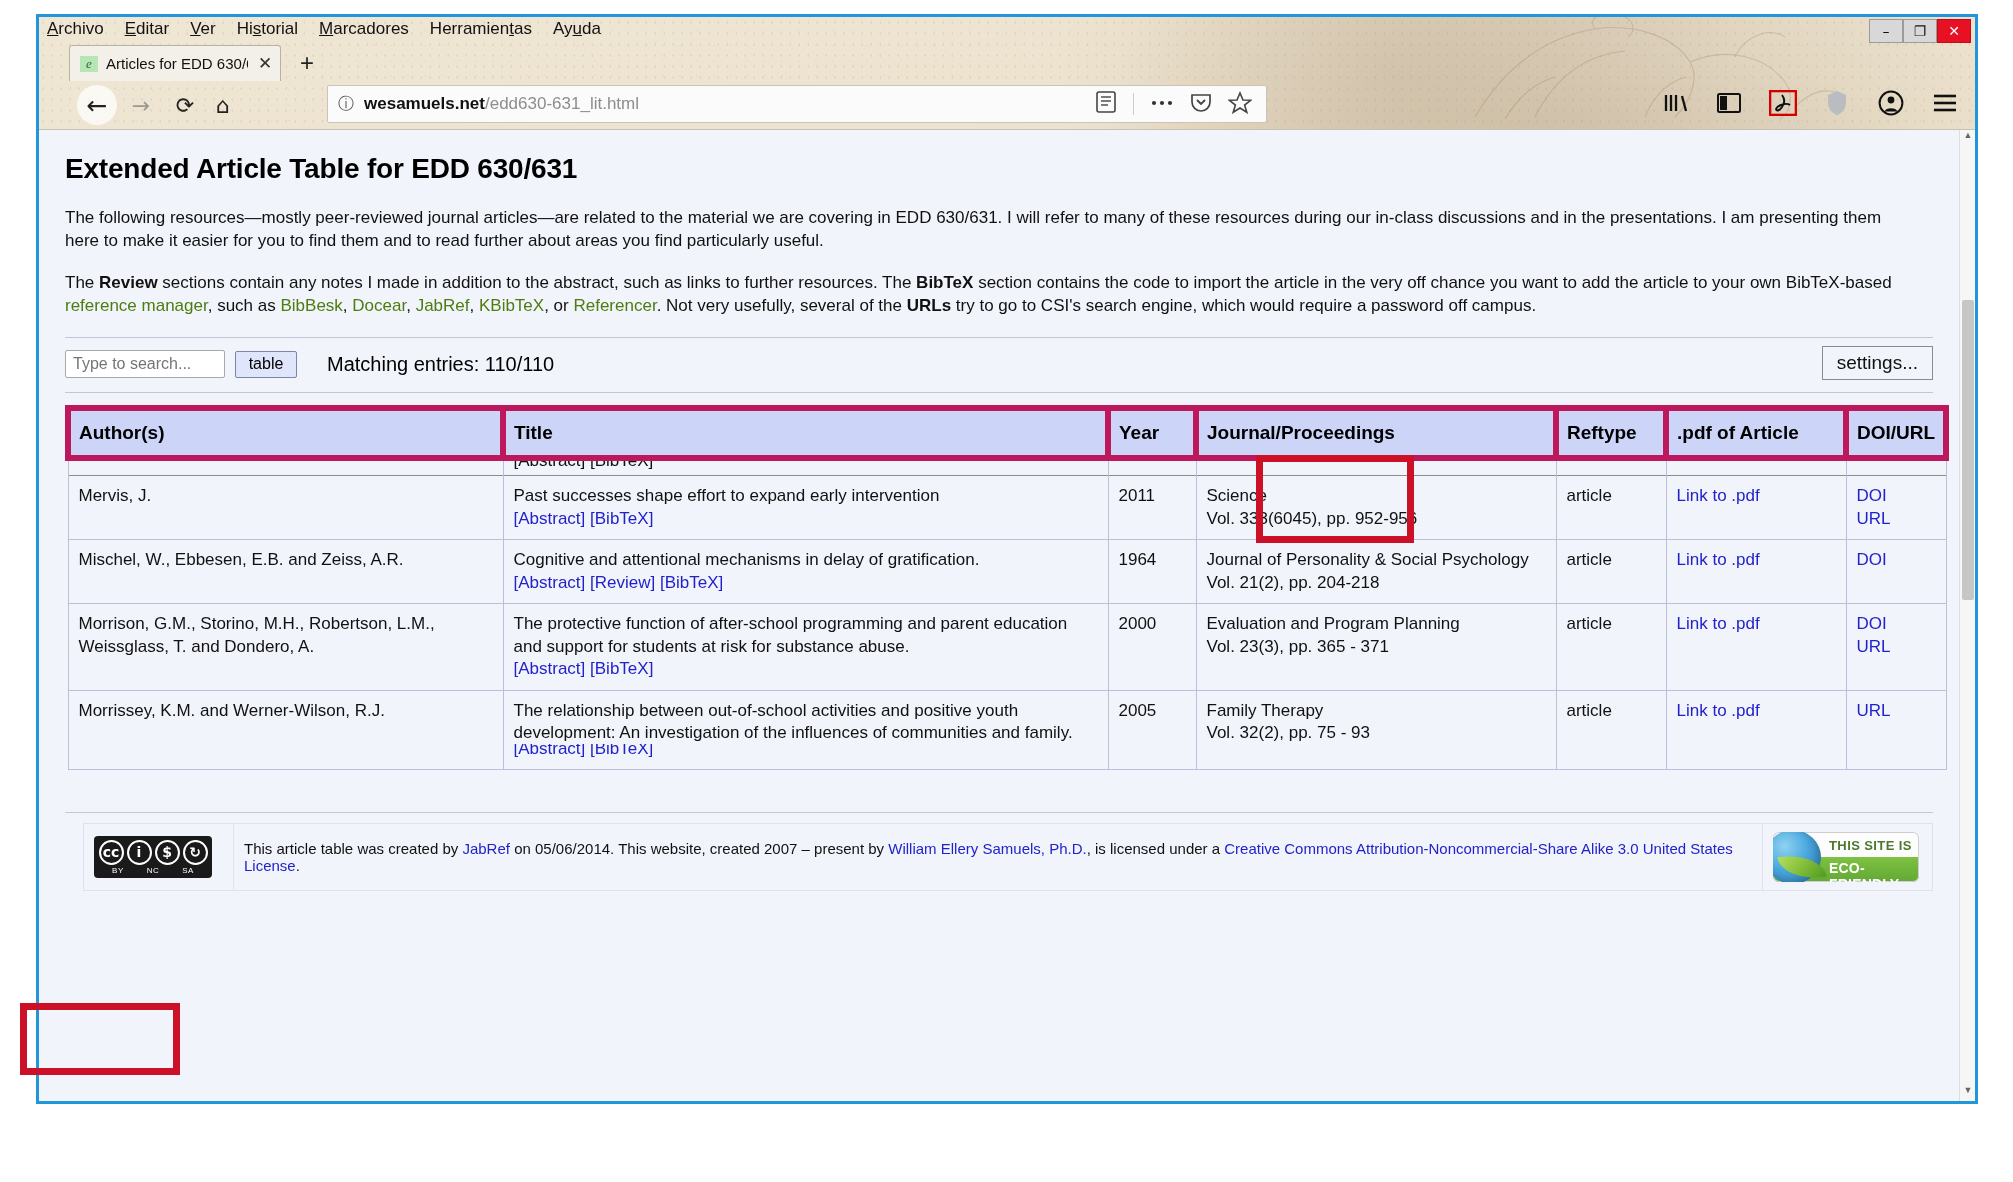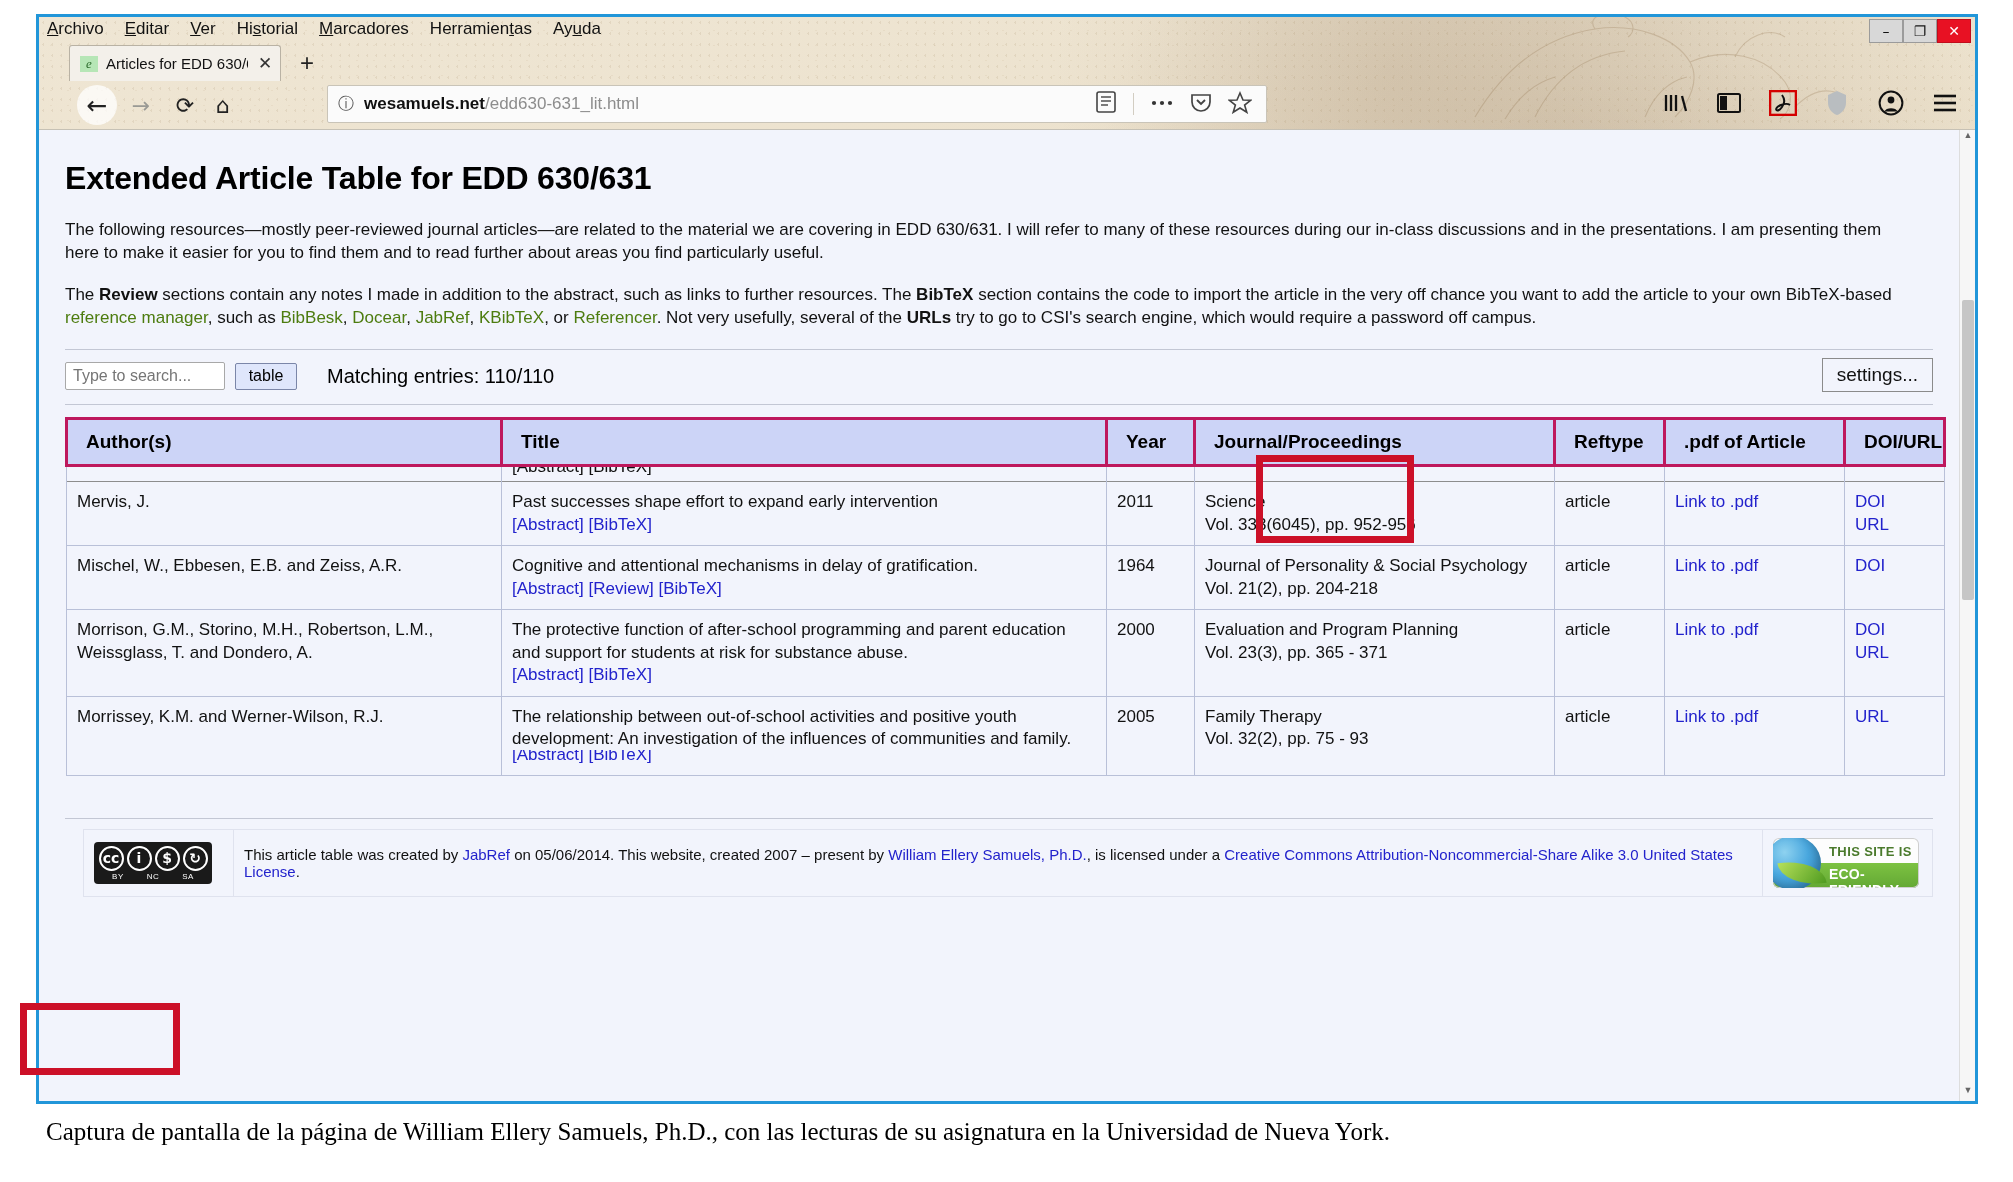--- a/index.html
+++ b/index.html
@@ -129,21 +129,21 @@
   }
   
   .vscroll {
     position:absolute; right:0; top:0; width:16px; bottom:0; background:#f6f6f6; border-left:1px solid #ddd;
   }
   .vscroll .thumb { position:absolute; left:2px; top:170px; width:12px; height:300px; background:#c6c6c6; border-radius:2px; }
   .vscroll .arr { position:absolute; left:0; width:16px; height:16px; text-align:center; font-size:9px; color:#666; }
   .vscroll .arr.up { top:0; } .vscroll .arr.dn { bottom:0; }
 
   h1.page-title {
-    margin:12px 0 22px 0; font-size:32px; font-weight:bold; color:#000;
+    margin:5px 0 22px 0; font-size:28px; font-weight:bold; color:#000;
     letter-spacing:-0.2px;
   }
   p.intro { margin:0 0 20px 0; font-size:17px; line-height:1.33; color:#111; max-width:1845px; }
   p.intro b { font-weight:bold; }
   a.lnk { color:#4d7c0f; text-decoration:none; }
 
   hr.rule { border:none; border-top:1px solid #c3c7d4; margin:14px 0 12px 0; }
 
   
   .searchrow { display:flex; align-items:center; gap:0; margin: 6px 0 10px 0; position:relative; }
@@ -160,22 +160,22 @@
   .matching { margin-left:30px; font-size:20px; color:#000; }
   .settingsbtn {
     position:absolute; right:0; top:-4px; height:34px; padding:0 14px;
     background:#f2f4fc; border:1px solid #8b8b8b; font-size:19px; color:#111;
     font-family:"Liberation Sans", sans-serif; cursor:pointer;
   }
 
   
   table.arts { width:100%; border-collapse:collapse; table-layout:fixed; }
   table.arts th {
-    background:#ccd4f7; border:3px solid #be185d; font-size:19px; font-weight:bold;
-    text-align:left; padding:11px 18px; color:#000;
+    background:#ccd4f7; border:6px solid #be185d; font-size:19px; font-weight:bold;
+    text-align:left; padding:11px 8px; color:#000;
   }
   table.arts td {
     border:1px solid #b9c0d8; border-top:1px solid #8d8d8d;
     font-size:17px; color:#111; padding:9px 10px; vertical-align:top; background:#f2f4fc;
     line-height:1.32;
   }
   table.arts tr.partial td { height:12px; padding:0 10px; border-bottom:none; overflow:hidden;}
   .clip-top { height:14px; overflow:hidden; color:#111; font-size:17px; position:relative;}
   .clip-top span { position:relative; top:-11px; display:block; }
   .clip-bot { height:16px; overflow:hidden; position:relative; }
@@ -546,15 +546,14 @@
         <div class="arr up">▲</div>
         <div class="thumb"></div>
         <div class="arr dn">▼</div>
       </div>
     </div>
   </div>
 
   <div class="annot" style="left:1256px; top:455px; width:158px; height:88px;"></div>
   <div class="annot" style="left:20px; top:1003px; width:160px; height:72px;"></div>
 
-  <div class="caption">Captura de pantalla de la página de William Ellery Samuels, Ph.D., con las lecturas de su asignatura en la Universidad de Nueva York.</div>
 
 </div>
 
 </body></html>

